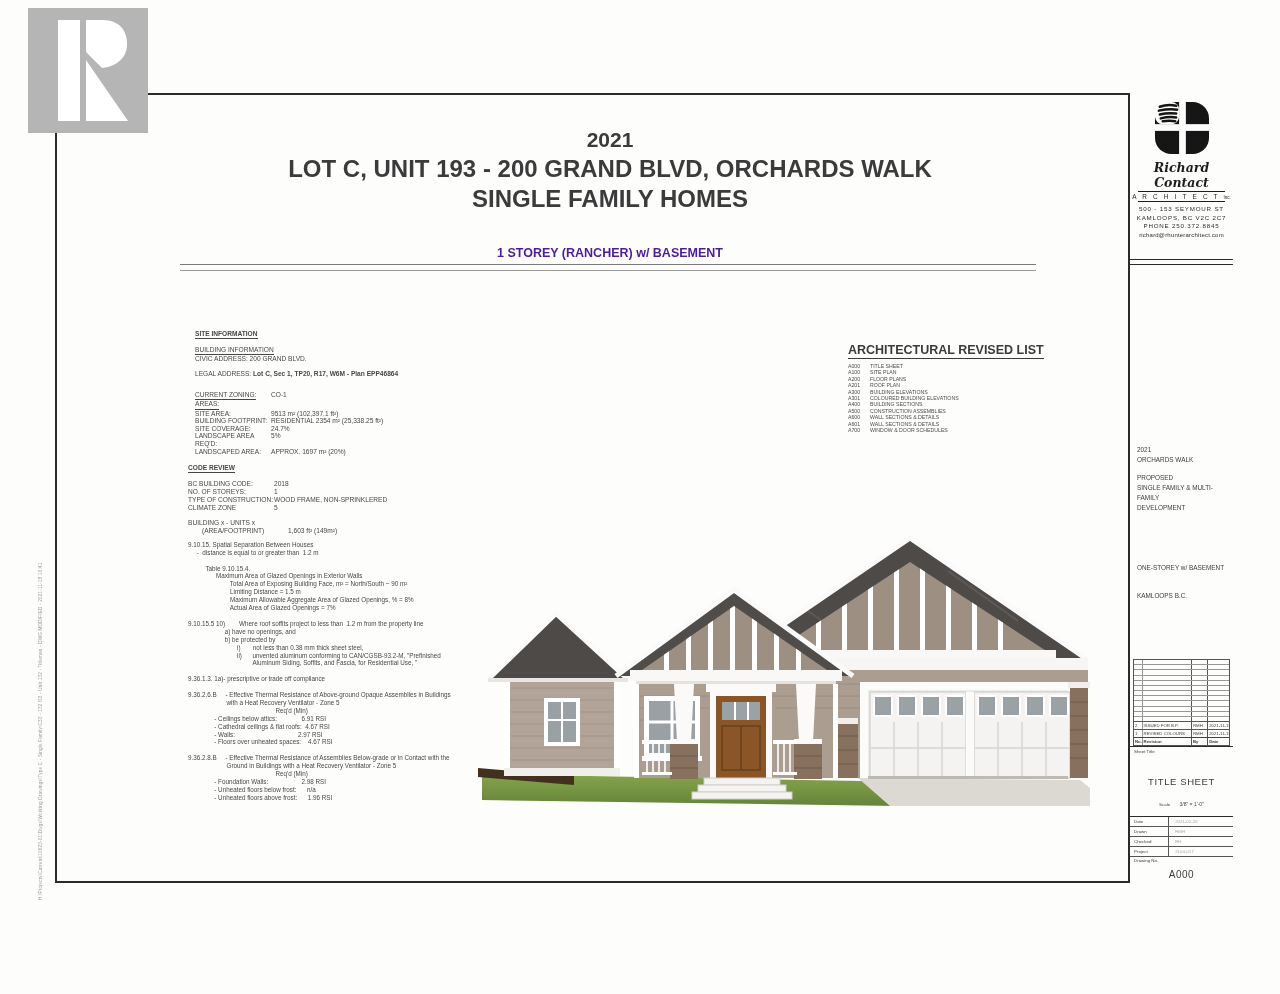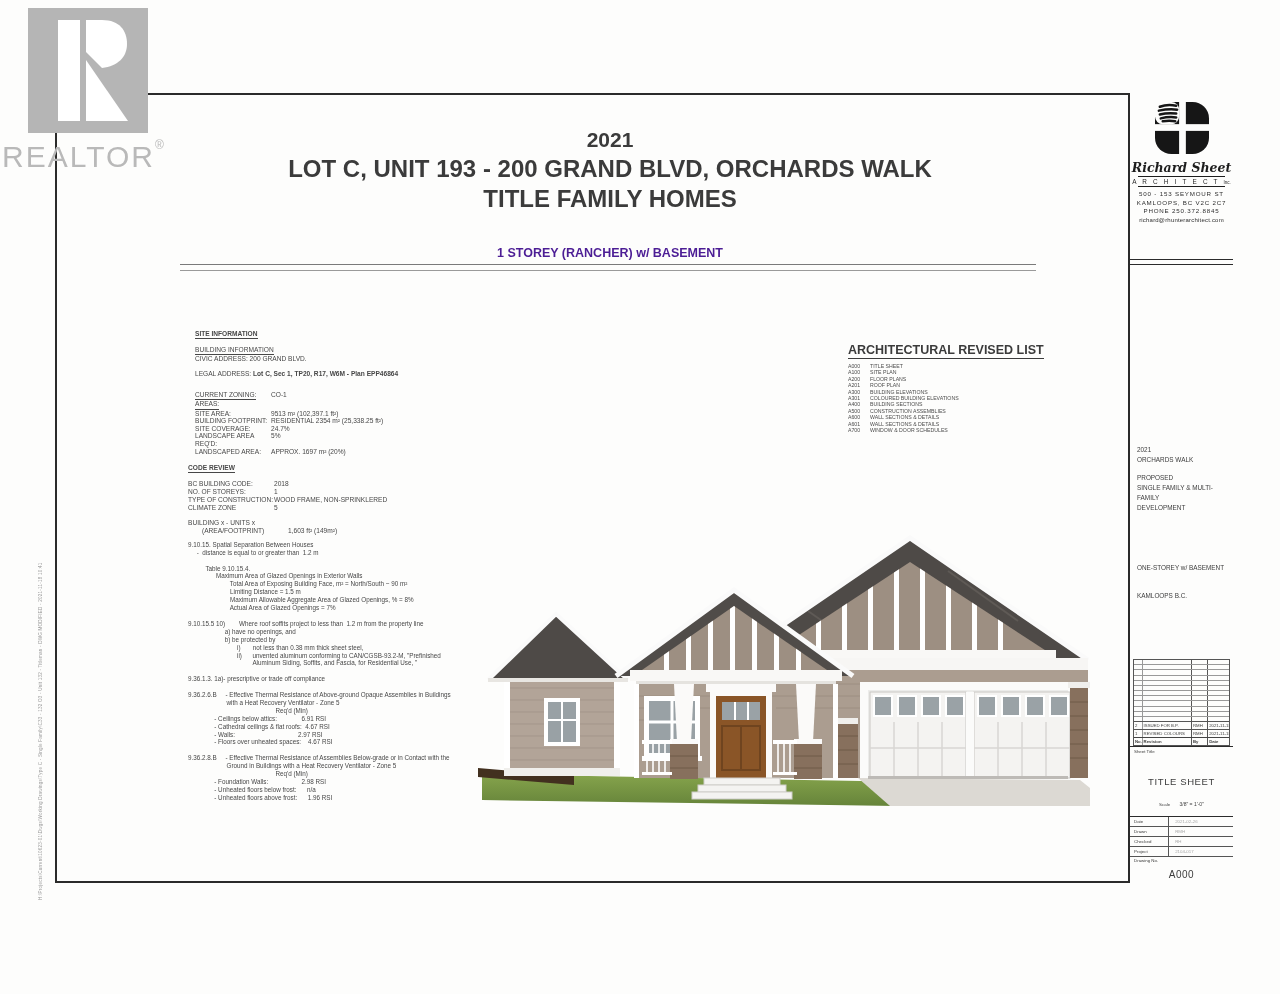--- a/index.html
+++ b/index.html
@@ -117,27 +117,26 @@
   <div class="sheet-border"></div>
 
   <div class="watermark">
     <div class="wm-box">
       <svg width="120" height="125" viewBox="0 0 120 125">
         <path fill="#ffffff" d="M30 12 H52 V113 H30 Z"></path>
         <path fill="#ffffff" d="M58 12 H74 C92 12 99 23 99 36 C99 49 90 58 74 60 L58 44 Z"></path>
         <path fill="#ffffff" d="M58 52 L100 113 H58 Z"></path>
       </svg>
     </div>
-    <div class="wm-text"><span>REALTOR</span><sup>®</sup></div>
   </div>
 
   <div class="titles">
     <div class="t-year">2021</div>
     <div class="t-line1">LOT C, UNIT 193 - 200 GRAND BLVD, ORCHARDS WALK</div>
-    <div class="t-line2">TITLE FAMILY HOMES</div>
+    <div class="t-line2">SINGLE FAMILY HOMES</div>
   </div>
   <div class="subtitle">1 STOREY (RANCHER) w/ BASEMENT</div>
   <div class="rule-double"></div>
 
   <div class="site-info">
     <div class="bold"><span class="u">SITE INFORMATION</span></div>
     <div class="blk-gap"></div>
     <div><span class="u">BUILDING INFORMATION</span></div>
     <div>CIVIC ADDRESS: 200 GRAND BLVD.</div>
     <div class="blk-gap"></div>
@@ -534,21 +533,21 @@
           <rect x="2" y="1" width="25" height="23" rx="8" fill="#fdfdfc"></rect>
           <g stroke="#161616" stroke-width="2.6" stroke-linecap="round" fill="none">
             <path d="M7 6 Q15 3 24 5"></path>
             <path d="M6 10 Q16 8 25 9"></path>
             <path d="M7 14 Q15 12 24 13"></path>
             <path d="M8 18 Q16 16 24 17"></path>
             <path d="M10 21 Q17 20 23 21"></path>
           </g>
         </svg>
       </div>
-      <div class="arch-sig">Richard Sheet</div>
+      <div class="arch-sig">Richard Contact</div>
       <div class="arch-rule"></div>
       <div class="arch-caps"><span>A R C H I T E C T</span> <span class="inc">Inc.</span></div>
       <div class="arch-rule"></div>
       <div class="arch-addr">
         <div>500 - 153 SEYMOUR ST</div>
         <div>KAMLOOPS, BC V2C 2C7</div>
         <div>PHONE 250.372.8845</div>
         <div class="arch-email">richard@rhunterarchitect.com</div>
       </div>
     </div>

